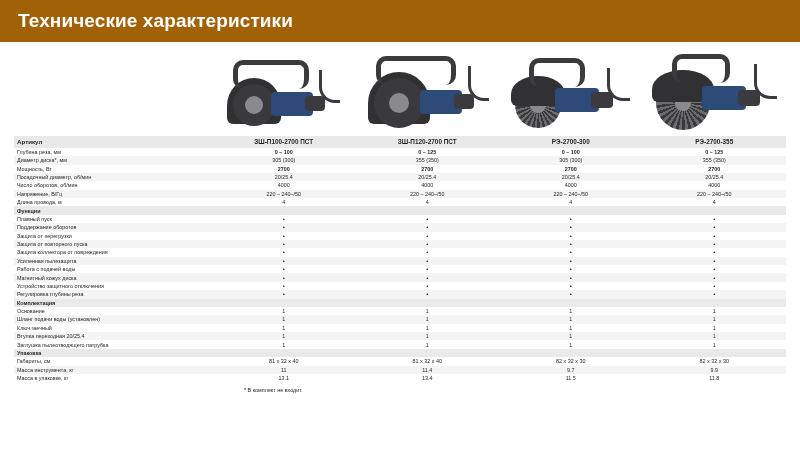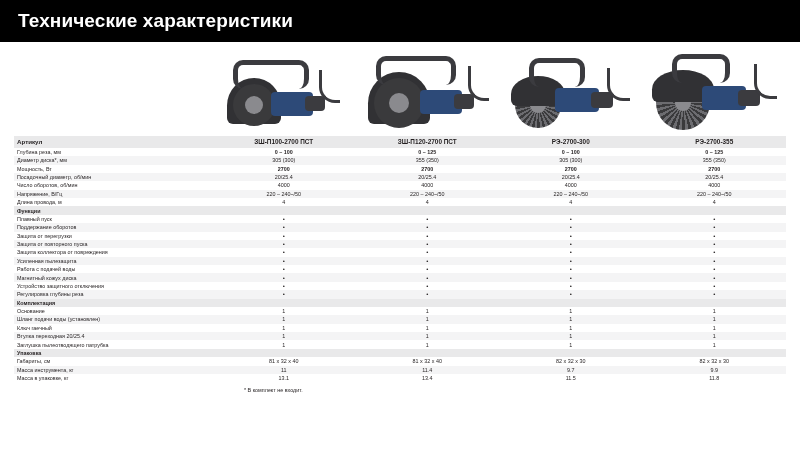--- a/index.html
+++ b/index.html
@@ -14,21 +14,21 @@
     color: #231f20;
     overflow: hidden;
   }
   .page {
     position: relative;
     width: 800px;
     height: 450px;
   }
   .header-bar {
     height: 42px;
-    background: #000000;
+    background: #a16207;
     display: flex;
     align-items: center;
     padding-left: 18px;
     box-sizing: border-box;
   }
   .header-title {
     color: #ffffff;
     font-size: 19px;
     font-weight: bold;
     letter-spacing: 0.1px;

